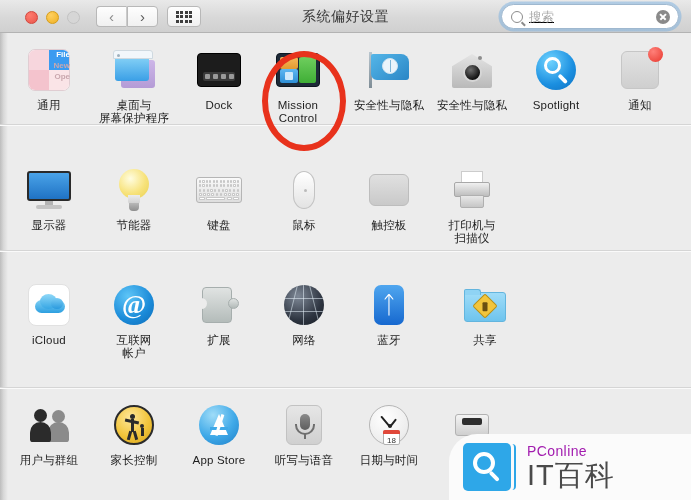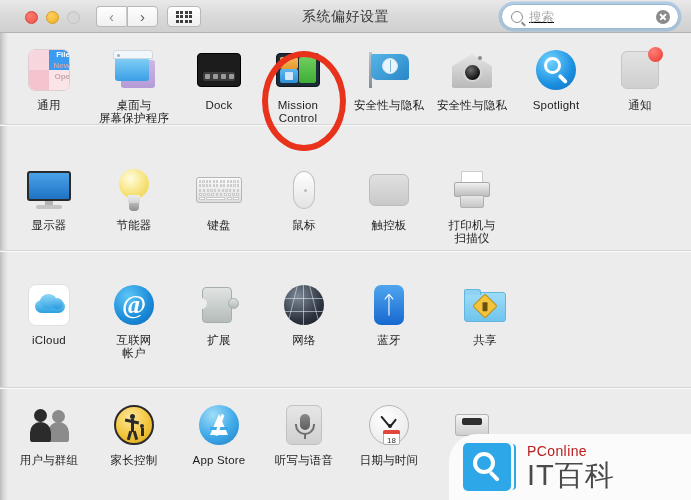--- a/index.html
+++ b/index.html
@@ -310,21 +310,21 @@
   #wm-logo .tail {
     position: absolute; left: 27px; top: 27px;
     width: 12px; height: 4px; background: #ffffff;
     transform: rotate(45deg); transform-origin: left center; border-radius: 2px;
   }
   #wm-logo .spine {
     position: absolute; right: -5px; top: 1px; width: 4px; height: 46px;
     border-right: 2.5px solid #2ea7e8; border-radius: 0 8px 8px 0;
   }
   #wm-text { margin-left: 16px; display: flex; flex-direction: column; }
-  #wm-pconline { font-size: 14px; color: #b91c1c; letter-spacing: .4px; line-height: 16px; }
+  #wm-pconline { font-size: 14px; color: #a21caf; letter-spacing: .4px; line-height: 16px; }
   #wm-itbaike { font-size: 29px; color: #4a4a4a; line-height: 32px; letter-spacing: 1px; }
 </style>
 </head>
 <body>
 
 <div id="window">
 
   <div id="titlebar">
     <div class="traffic close"></div>
     <div class="traffic min"></div>

